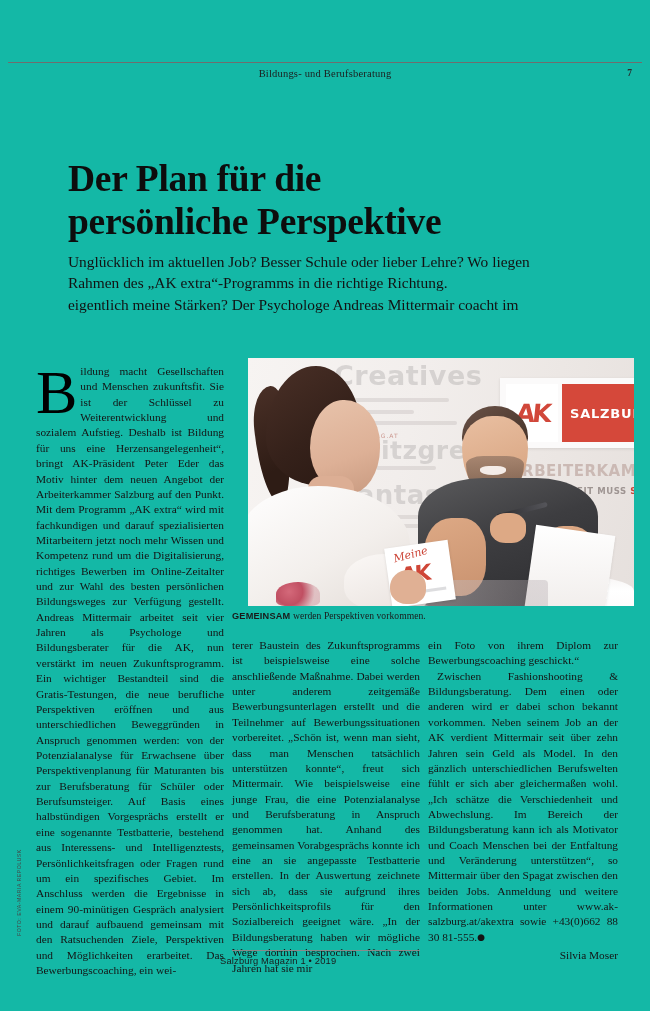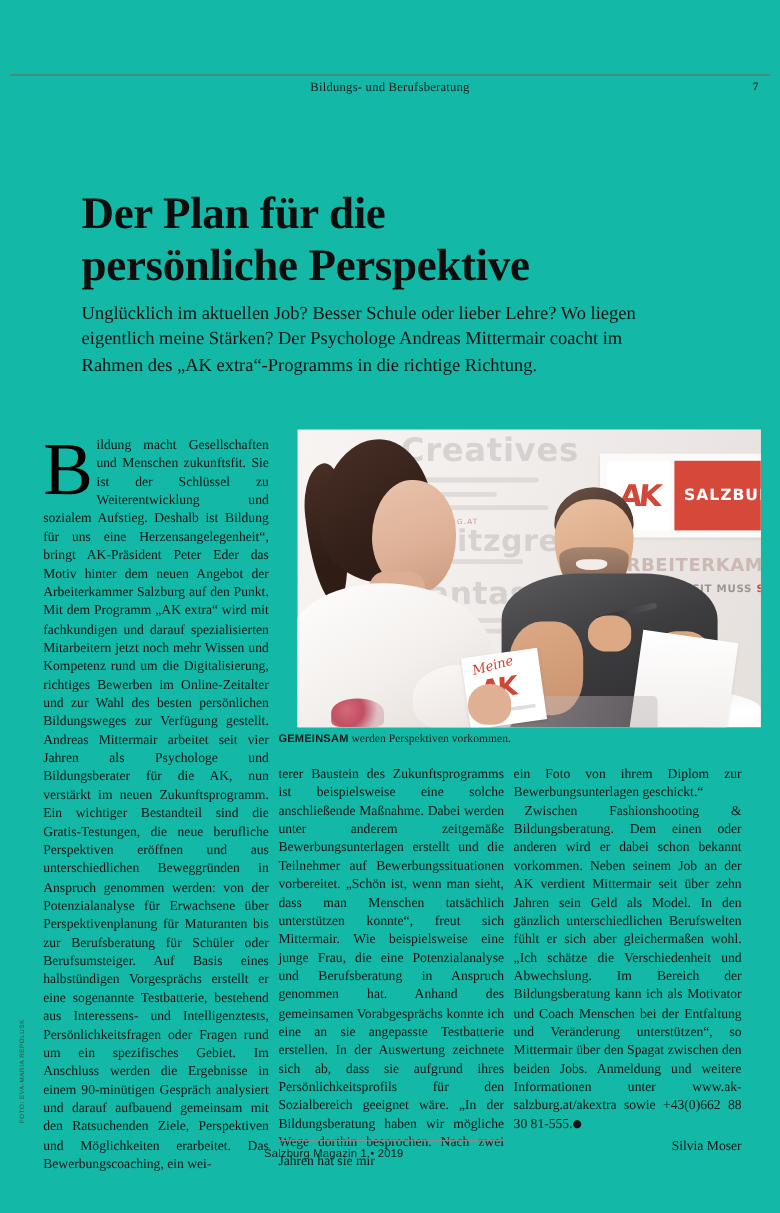--- a/index.html
+++ b/index.html
@@ -500,22 +500,22 @@
   <div class="running-head">Bildungs- und Berufsberatung</div>
   <div class="folio">7</div>
 
   <h1 class="headline">
     <span class="line">Der Plan für die</span>
     <span class="line">persönliche Perspektive</span>
   </h1>
 
   <div class="deck">
     <span class="line">Unglücklich im aktuellen Job? Besser Schule oder lieber Lehre? Wo liegen</span>
+    <span class="line">Rahmen des „AK extra“-Programms in die richtige Richtung.</span>
     <span class="line">eigentlich meine Stärken? Der Psychologe Andreas Mittermair coacht im</span>
-    <span class="line">Rahmen des „AK extra“-Programms in die richtige Richtung.</span>
   </div>
 
   <div class="photo">
     <div class="photo-inner">
       <div class="wall"></div>
 
       <div class="wall-word w1">Creatives</div>
       <div class="wall-line wl1"></div>
       <div class="wall-line wl2"></div>
       <div class="wall-line wl3"></div>
@@ -581,21 +581,21 @@
 
   <div class="col col-1">
     <p><span class="dropcap">B</span><span>ildung macht Gesellschaften und Menschen zukunftsfit. Sie ist der Schlüssel zu Weiterentwicklung und sozialem Aufstieg. Deshalb ist Bildung für uns eine Herzensangelegenheit“, bringt AK-Präsident Peter Eder das Motiv hinter dem neuen Angebot der Arbeiterkammer Salzburg auf den Punkt. Mit dem Programm „AK extra“ wird mit fachkundigen und darauf spezialisierten Mitarbeitern jetzt noch mehr Wissen und Kompetenz rund um die Digitalisierung, richtiges Bewerben im Online-Zeitalter und zur Wahl des besten persönlichen Bildungsweges zur Verfügung gestellt. Andreas Mittermair arbeitet seit vier Jahren als Psychologe und Bildungsberater für die AK, nun verstärkt im neuen Zukunftsprogramm. Ein wichtiger Bestandteil sind die Gratis-Testungen, die neue berufliche Perspektiven eröffnen und aus unterschiedlichen Beweggründen in Anspruch genommen werden: von der Potenzialanalyse für Erwachsene über Perspektivenplanung für Maturanten bis zur Berufsberatung für Schüler oder Berufsumsteiger. Auf Basis eines halbstündigen Vorgesprächs erstellt er eine sogenannte Testbatterie, bestehend aus Interessens- und Intelligenztests, Persönlichkeitsfragen oder Fragen rund um ein spezifisches Gebiet. Im Anschluss werden die Ergebnisse in einem 90-minütigen Gespräch analysiert und darauf aufbauend gemeinsam mit den Ratsuchenden Ziele, Perspektiven und Möglichkeiten erarbeitet. Das Bewerbungscoaching, ein wei-</span></p>
   </div>
 
   <div class="col col-2">
     <p>terer Baustein des Zukunftsprogramms ist beispielsweise eine solche anschließende Maßnahme. Dabei werden unter anderem zeitgemäße Bewerbungsunterlagen erstellt und die Teilnehmer auf Bewerbungssituationen vorbereitet. „Schön ist, wenn man sieht, dass man Menschen tatsächlich unterstützen konnte“, freut sich Mittermair. Wie beispielsweise eine junge Frau, die eine Potenzialanalyse und Berufsberatung in Anspruch genommen hat. Anhand des gemeinsamen Vorabgesprächs konnte ich eine an sie angepasste Testbatterie erstellen. In der Auswertung zeichnete sich ab, dass sie aufgrund ihres Persönlichkeitsprofils für den Sozialbereich geeignet wäre. „In der Bildungsberatung haben wir mögliche Wege dorthin besprochen. Nach zwei Jahren hat sie mir</p>
   </div>
 
   <div class="col col-3">
-    <p>ein Foto von ihrem Diplom zur Bewerbungsunterlagen geschickt.“</p>
+    <p>ein Foto von ihrem Diplom zur Bewerbungscoaching geschickt.“</p>
     <p><span>Zwischen Fashionshooting &amp; Bildungsberatung. Dem einen oder anderen wird er dabei schon bekannt vorkommen. Neben seinem Job an der AK verdient Mittermair seit über zehn Jahren sein Geld als Model. In den gänzlich unterschiedlichen Berufswelten fühlt er sich aber gleichermaßen wohl. „Ich schätze die Verschiedenheit und Abwechslung. Im Bereich der Bildungsberatung kann ich als Motivator und Coach Menschen bei der Entfaltung und Veränderung unterstützen“, so Mittermair über den Spagat zwischen den beiden Jobs. Anmeldung und weitere Informationen unter www.ak-salzburg.at/akextra sowie +43(0)662 88 30 81-555.</span><span class="endmark">●</span></p>
     <span class="sig">Silvia Moser</span>
   </div>
 
   <div class="footer-rule"></div>
   <div class="footer">Salzburg Magazin  1 • 2019</div>
 
 </div>
 
 </body></html>

